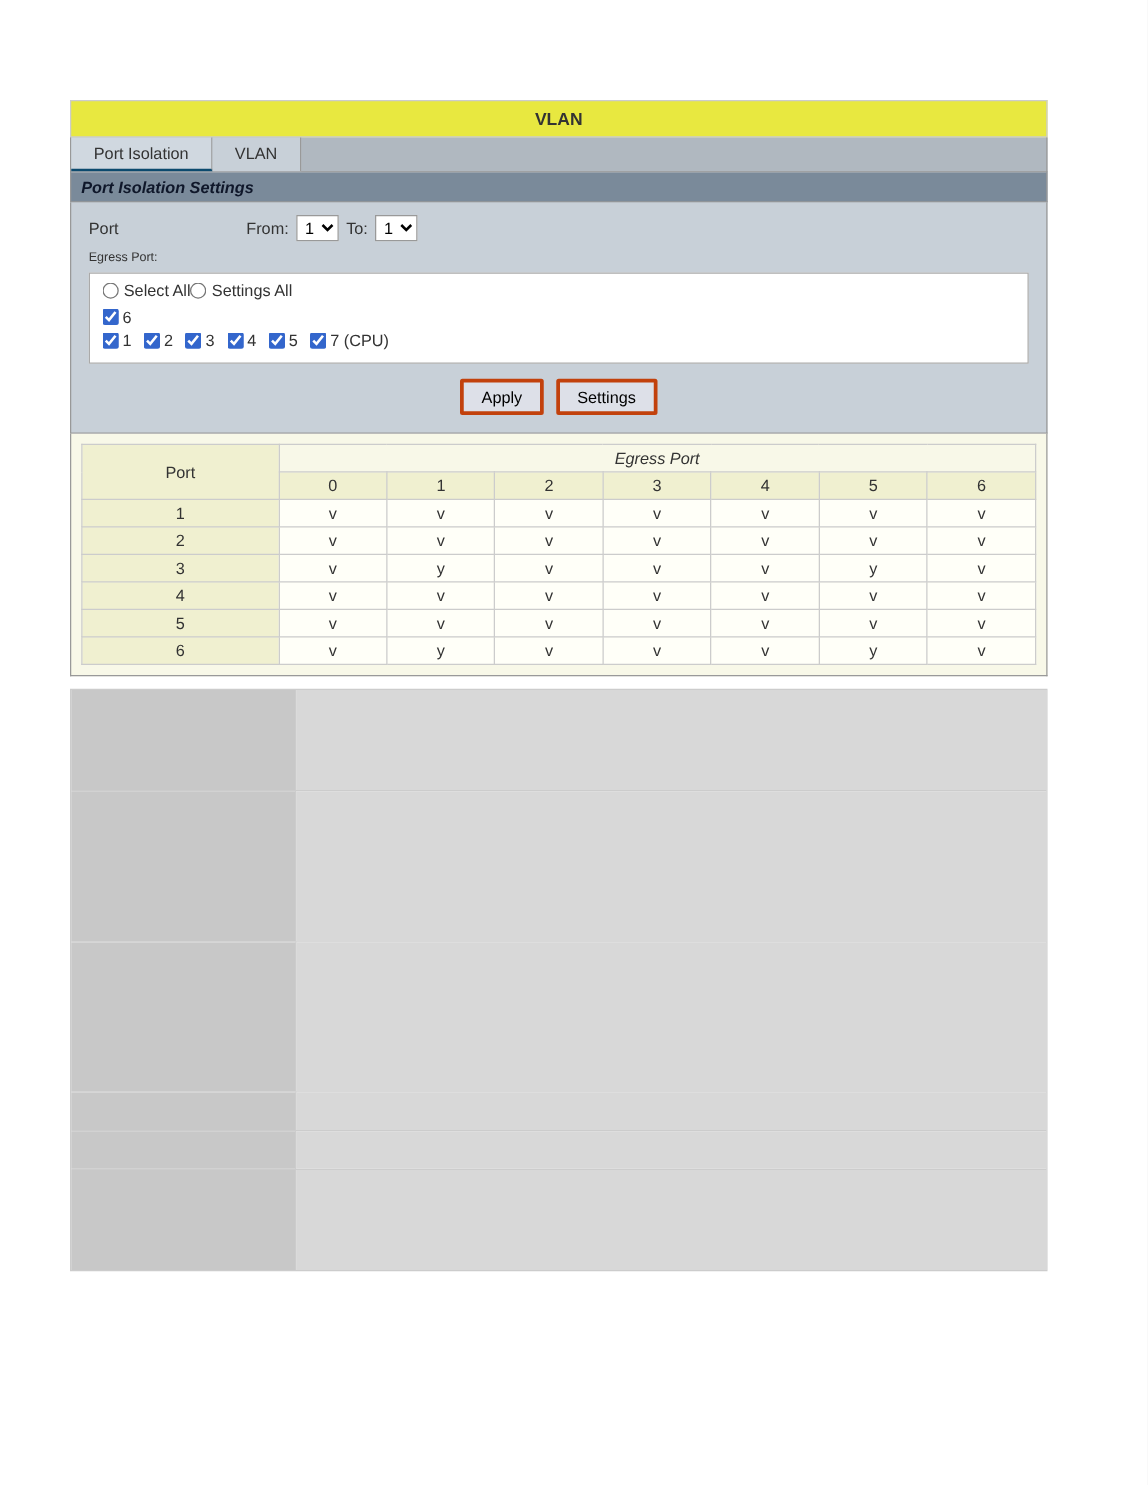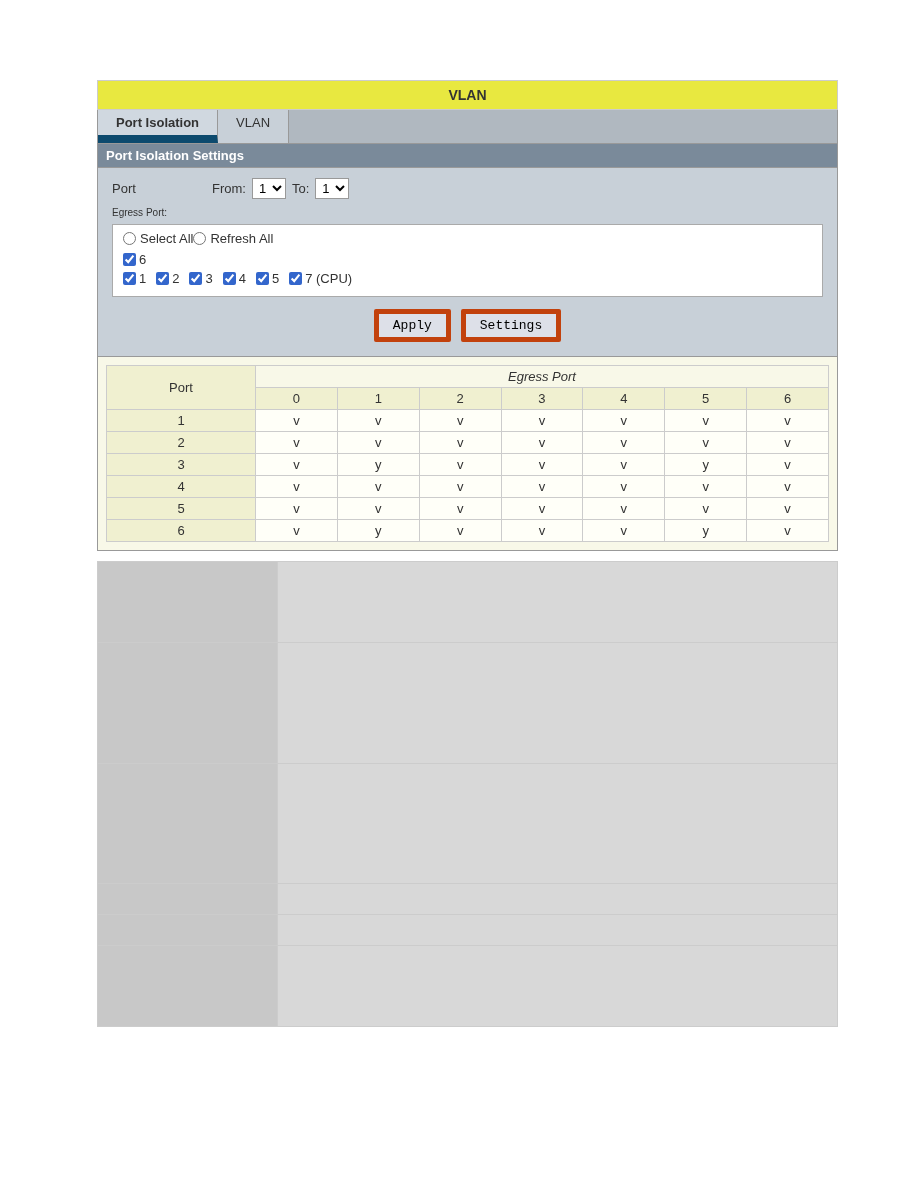--- a/index.html
+++ b/index.html
@@ -6,21 +6,21 @@
     body {
       background: #f0f0f0;
       font-family: Arial, sans-serif;
       font-size: 13px;
       color: #333;
     }
     .page-wrapper {
       width: 918px;
       min-height: 1188px;
       background: #fff;
-      padding: 80px 80px 40px 97px;
+      padding: 80px 80px 40px 56px;
     }
     .vlan-title-bar {
       background: #e8e840;
       text-align: center;
       font-weight: bold;
       font-size: 14px;
       padding: 6px;
       border: 1px solid #ccc;
     }
     .tabs-bar {
@@ -30,54 +30,56 @@
       border-top: none;
     }
     .tab {
       padding: 5px 18px;
       font-size: 13px;
       cursor: pointer;
       border-right: 1px solid #999;
     }
     .tab.active {
       background: #d0d8e0;
-      font-weight: bold;
-      border-bottom: 8px solid #0c4a6e;
+      font-weight: normal;
+      border-bottom: 2px solid #0c4a6e;
     }
     .tab.inactive {
       background: #c8d0d8;
     }
     .section-header {
       background: #7a8a9a;
-      color: #ffffff;
+      color: #0f172a;
       padding: 4px 8px;
       font-size: 13px;
       font-weight: bold;
       border: 1px solid #999;
       border-top: none;
+      font-style: italic;
     }
     .settings-body {
       background: #c8d0d8;
       border: 1px solid #999;
       border-top: none;
       padding: 10px 14px 14px 14px;
     }
     .port-row {
       display: flex;
       align-items: center;
       margin-bottom: 8px;
     }
     .port-label {
       width: 100px;
       font-size: 13px;
     }
     .port-controls {
       display: flex;
       align-items: center;
       gap: 6px;
+      margin-left: 26px;
     }
     select.small-select {
       font-size: 13px;
       padding: 1px 2px;
       border: 1px solid #999;
       background: #fff;
     }
     .egress-label {
       font-size: 10px;
       margin-bottom: 6px;
@@ -116,25 +118,24 @@
     }
     .btn-row {
       display: flex;
       justify-content: center;
       gap: 10px;
       margin-top: 12px;
     }
     .btn {
       padding: 4px 14px;
       font-size: 13px;
-      border: 5px solid #c2410c;
+      border: 3px solid #c2410c;
       background: #dde0e8;
       cursor: pointer;
       border-radius: 2px;
-      font-family: Liberation Mono, monospace;
     }
     
     .status-section {
       margin-top: 0;
     }
     .status-table-wrapper {
       border: 1px solid #999;
       border-top: none;
       background: #f8f8e8;
       padding: 8px;
@@ -262,21 +263,21 @@
       <div class="radio-row">
         <div class="radio-item">
           <input type="radio" name="egress_select" id="selectAll" style="">
           <label for="selectAll">
             <span>Select All</span>
           </label>
         </div>
         <div class="radio-item">
           <input type="radio" name="egress_select" id="deselectAll" style="">
           <label for="deselectAll">
-            <span>Refresh All</span>
+            <span>Settings All</span>
           </label>
         </div>
       </div>
 
       <div class="checkbox-row">
         <div class="checkbox-item">
           <input type="checkbox" id="cb6" checked="" style="">
           <label for="cb6">6</label>
         </div>
       </div>

